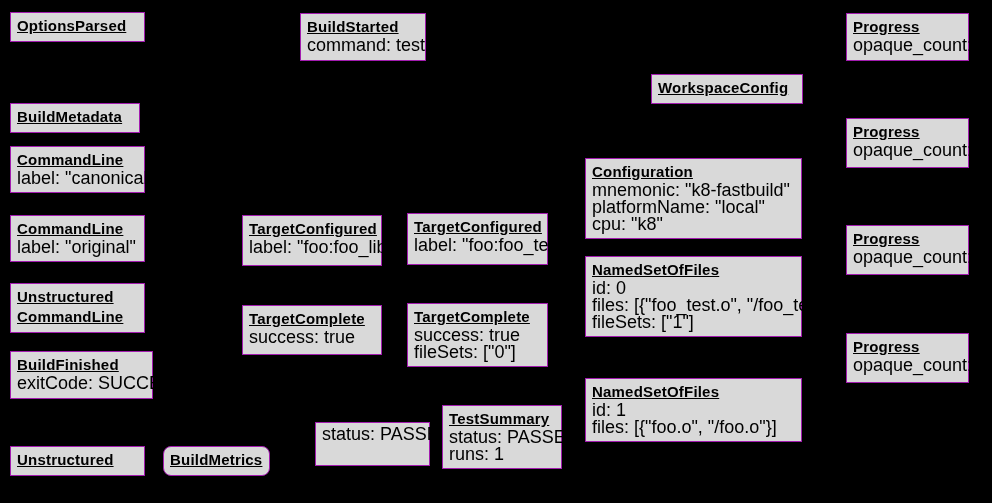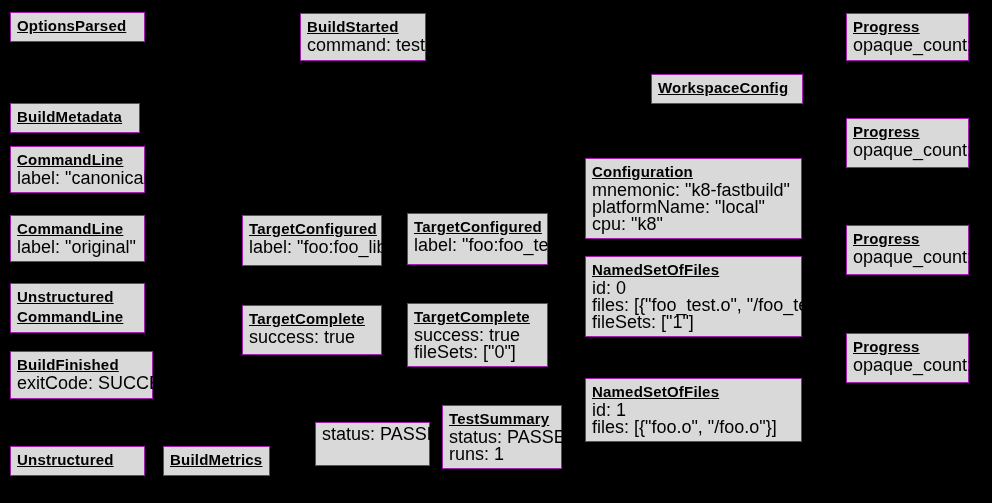--- a/index.html
+++ b/index.html
@@ -34,21 +34,21 @@
   }
   
   #b0  { left: 10px;  top: 12px;  width: 135px; min-height: 28px; }
   #b1  { left: 10px;  top: 58px;  width: 151px; min-height: 28px; }
   #b2  { left: 10px;  top: 103px; width: 130px; min-height: 28px; }
   #b3  { left: 10px;  top: 146px; width: 135px; min-height: 47px; }
   #b4  { left: 10px;  top: 215px; width: 135px; min-height: 47px; }
   #b5  { left: 10px;  top: 283px; width: 135px; min-height: 50px; }
   #b6  { left: 10px;  top: 351px; width: 143px; min-height: 48px; }
   #b7  { left: 10px;  top: 446px; width: 135px; min-height: 30px; }
-  #b8  { left: 163px; top: 446px; width: 107px; min-height: 30px; }
+  #b8  { left: 163px; top: 446px; width: 107px; min-height: 30px; border-radius: 8px; }
   #b9  { left: 300px; top: 13px;  width: 126px; min-height: 48px; }
   #b10 { left: 301px; top: 115px; width: 156px; min-height: 48px; }
   #b11 { left: 242px; top: 215px; width: 140px; min-height: 51px; }
   #b12 { left: 407px; top: 213px; width: 141px; min-height: 52px; }
   #b13 { left: 242px; top: 305px; width: 140px; min-height: 50px; }
   #b14 { left: 407px; top: 303px; width: 141px; min-height: 64px; }
   #b15 { left: 315px; top: 422px; width: 115px; min-height: 44px; }
   #b16 { left: 442px; top: 405px; width: 120px; min-height: 60px; }
   #b17 { left: 651px; top: 74px;  width: 152px; min-height: 29px; }
   #b18 { left: 585px; top: 158px; width: 217px; min-height: 76px; }

